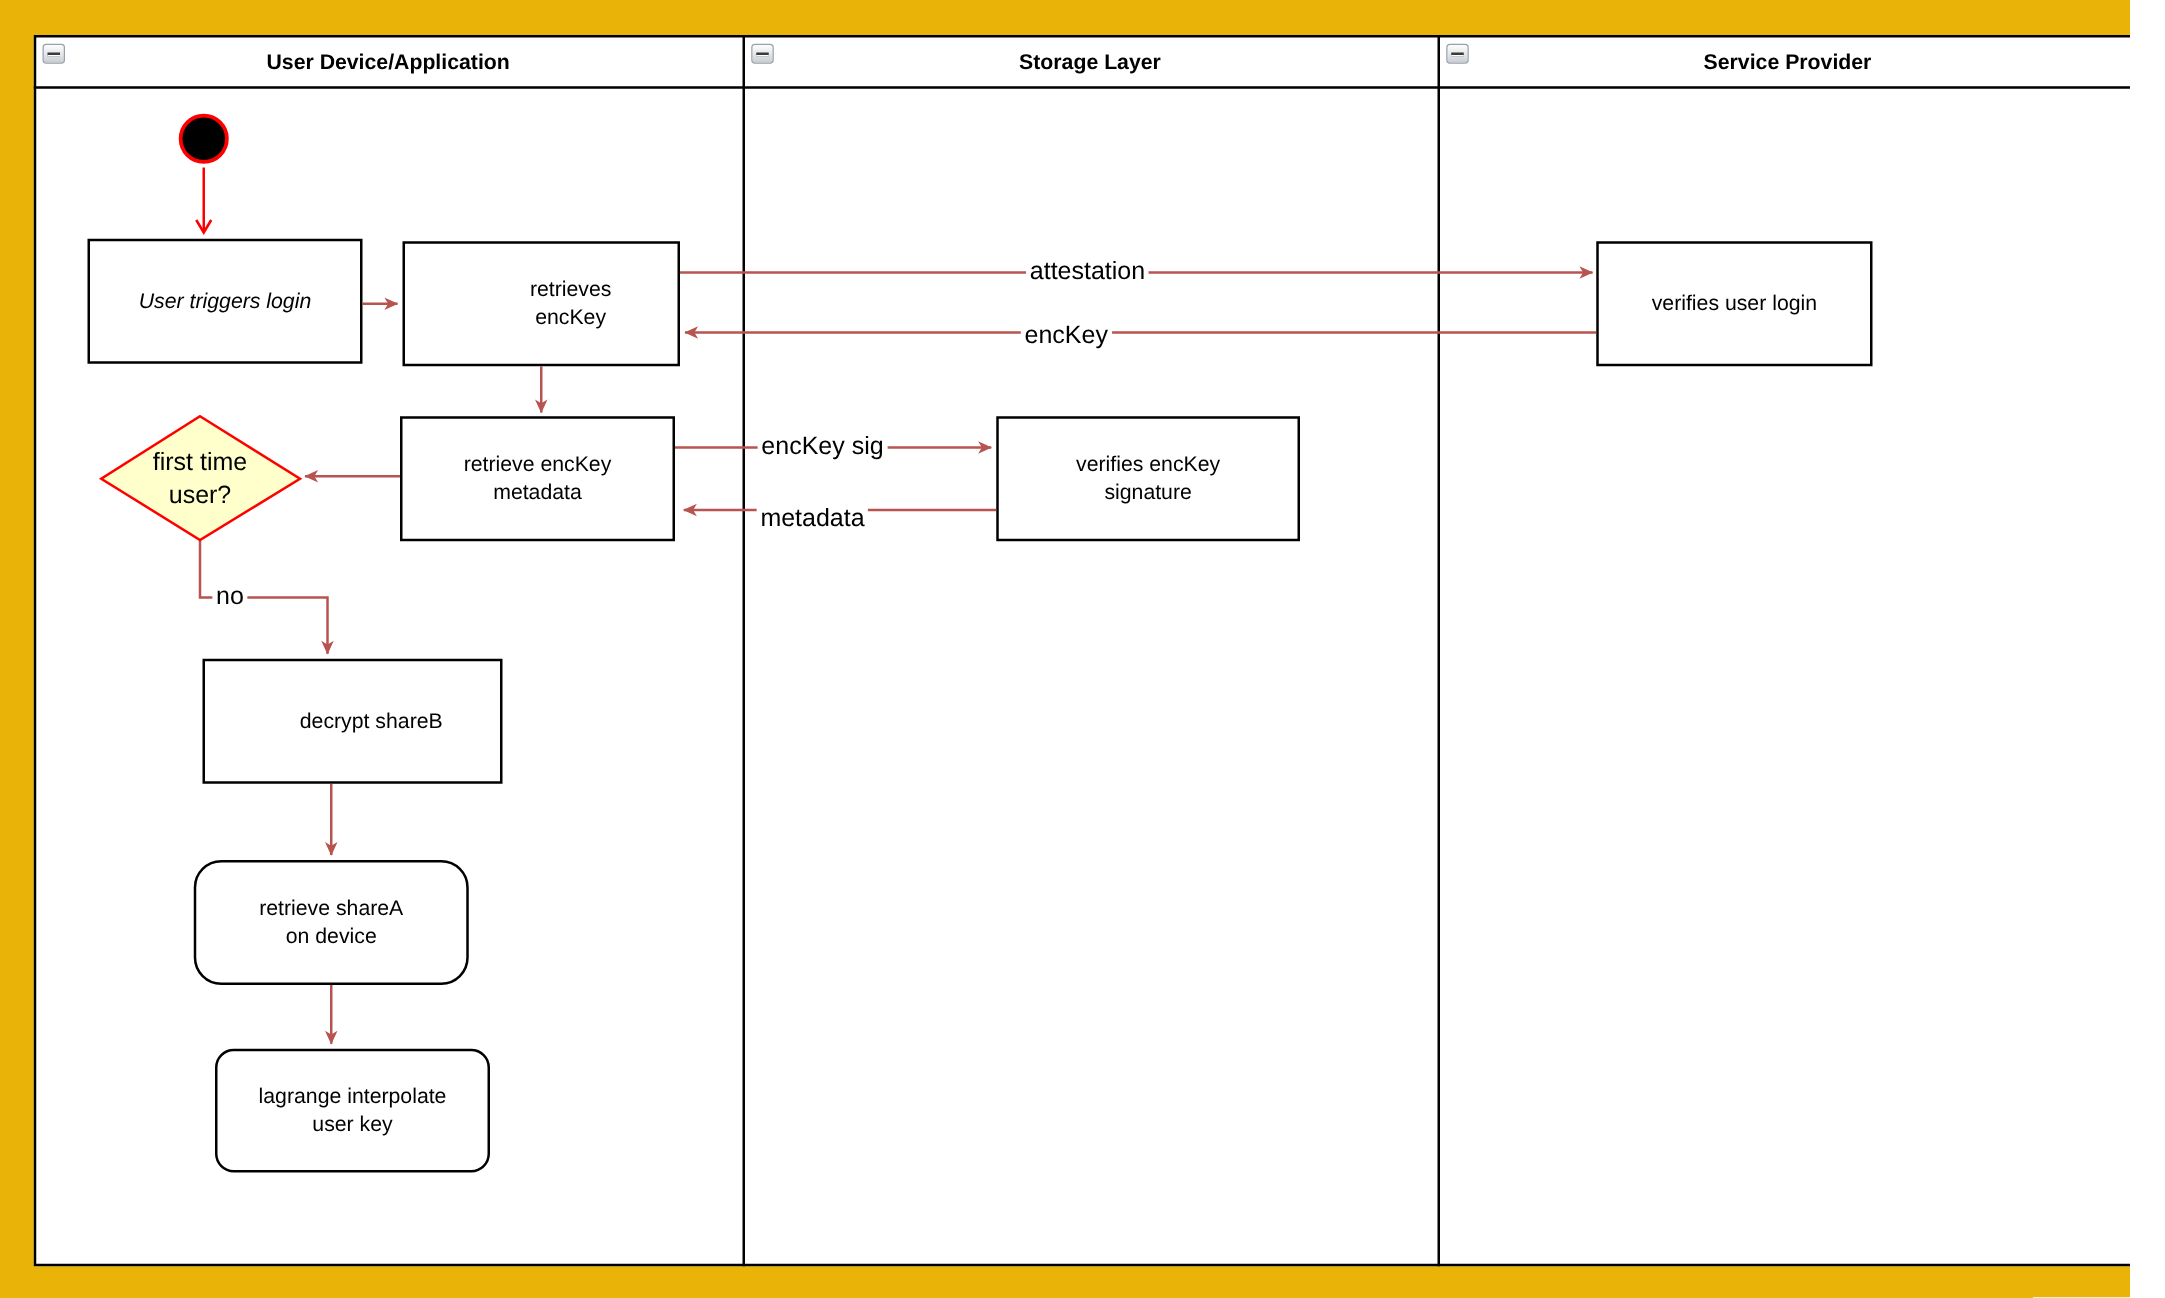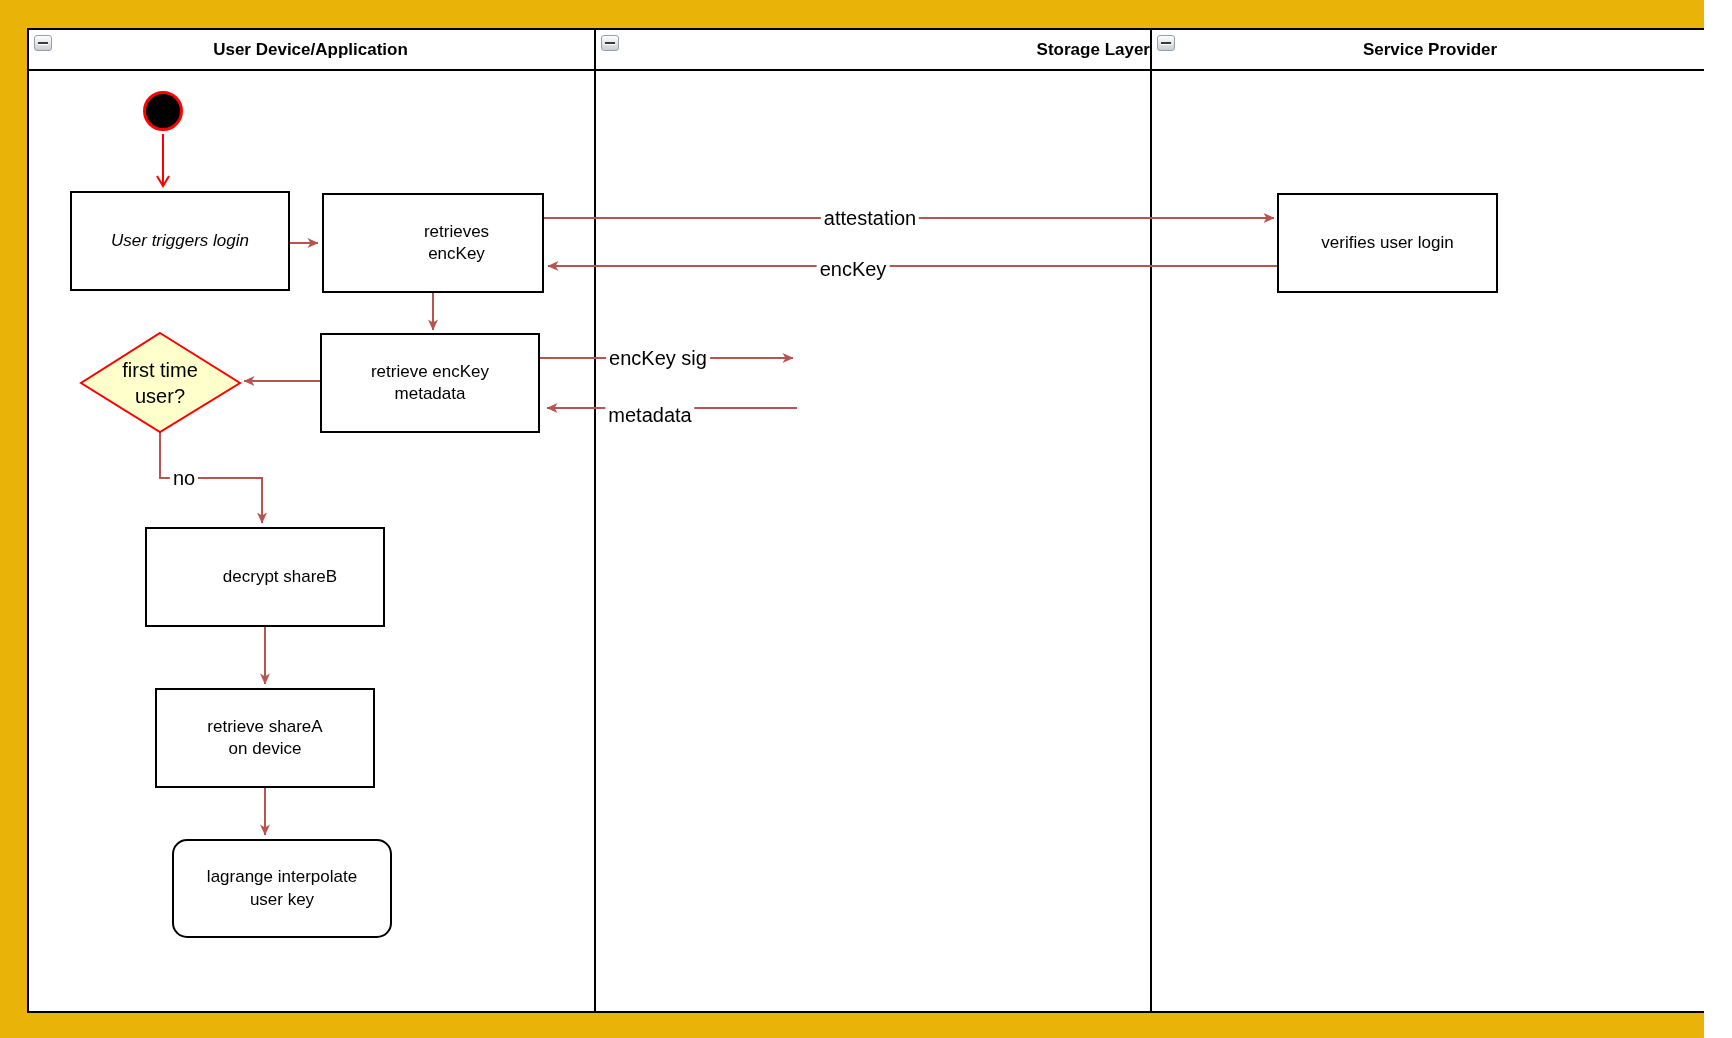--- a/index.html
+++ b/index.html
@@ -25,22 +25,22 @@
 
   
   .node{position:absolute;background:var(--shape-fill);border:2px solid var(--shape-border);
     display:flex;align-items:center;justify-content:center;text-align:center;
     font-size:17px;line-height:1.3;color:#000;white-space:pre-line;}
   #n-user-triggers{left:70px;top:191px;width:220px;height:100px;font-style:italic;}
   #n-retrieves-enckey{left:322px;top:193px;width:222px;height:100px;padding-left:47px;}
   #n-verifies-login{left:1277px;top:193px;width:221px;height:100px;}
   #n-retrieve-metadata{left:320px;top:333px;width:220px;height:100px;}
   #n-verifies-sig{left:797px;top:333px;width:243px;height:100px;}
-  #n-decrypt-shareb{left:145px;top:527px;width:240px;height:100px;padding-left:30px;}
-  #n-retrieve-sharea{left:155px;top:688px;width:220px;height:100px;}
+  #n-decrypt-shareb{left:162px;top:527px;width:240px;height:100px;padding-left:30px;}
+  #n-retrieve-sharea{left:155px;top:688px;width:220px;height:100px;border-radius:22px;}
   #n-lagrange{left:172px;top:839px;width:220px;height:99px;border-radius:15px;}
 
   .initial-node{position:absolute;left:143px;top:91px;width:40px;height:40px;border-radius:50%;
     background:#000;border:3px solid var(--start-accent);}
 
   .diamond-label{position:absolute;left:160px;top:383px;transform:translate(-50%,-50%);
     font-size:20px;line-height:1.3;text-align:center;white-space:pre-line;color:#000;}
 
   
   svg.edges{position:absolute;left:0;top:0;width:1732px;height:1038px;pointer-events:none;}
@@ -63,21 +63,21 @@
   <div class="vdivider" style="left:594px;"></div>
   <div class="vdivider" style="left:1150px;"></div>
   <div class="hline"></div>
 
   <div class="lane-header" style="left:27px;width:567px;">
     <span class="collapse-btn">
         <span class="dash"></span>
       </span>
     <span>User Device/Application</span>
   </div>
-  <div class="lane-header" style="left:594px;width:556px;justify-content:flex-end;">
+  <div class="lane-header" style="left:594px;width:556px;">
     <span class="collapse-btn">
         <span class="dash"></span>
       </span>
     <span>Storage Layer</span>
   </div>
   <div class="lane-header" style="left:1150px;width:560px;">
     <span class="collapse-btn">
         <span class="dash"></span>
       </span>
     <span>Service Provider</span>
@@ -109,20 +109,22 @@
   </svg>
 
   <div class="initial-node"></div>
 
   <div class="node" id="n-user-triggers">User triggers login</div>
   <div class="node" id="n-retrieves-enckey">retrieves
 encKey</div>
   <div class="node" id="n-verifies-login">verifies user login</div>
   <div class="node" id="n-retrieve-metadata">retrieve encKey
 metadata</div>
+  <div class="node" id="n-verifies-sig">verifies encKey
+signature</div>
   <div class="node" id="n-decrypt-shareb">decrypt shareB</div>
   <div class="node" id="n-retrieve-sharea">retrieve shareA
 on device</div>
   <div class="node" id="n-lagrange">lagrange interpolate
 user key</div>
 
   <div class="diamond-label">first time
 user?</div>
 
   <span class="edge-label" style="left:870px;top:218px;">attestation</span>

